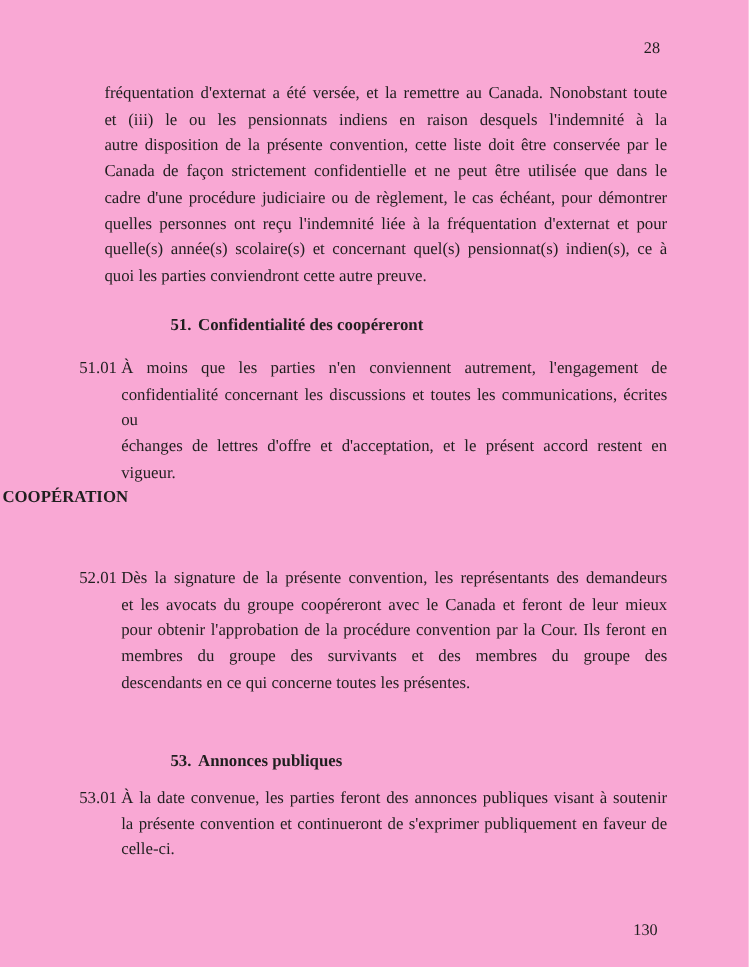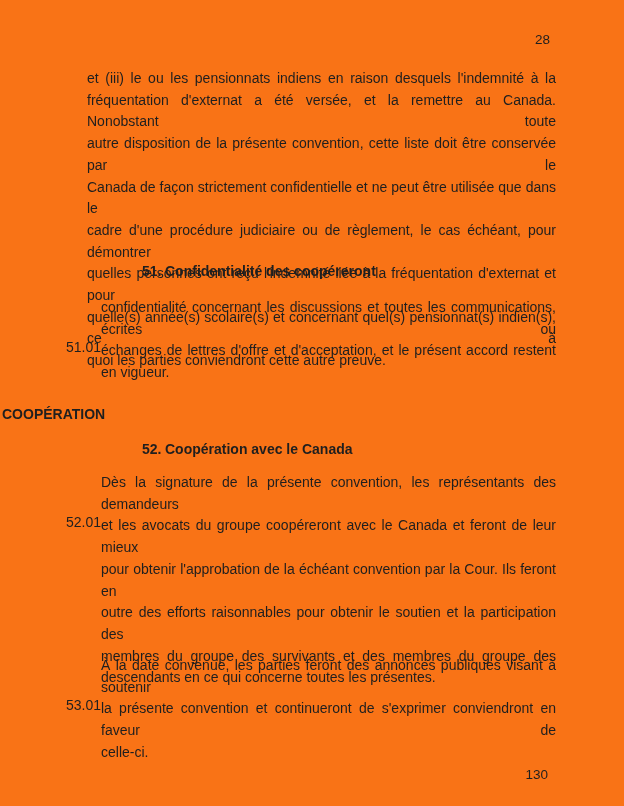--- a/index.html
+++ b/index.html
@@ -4,22 +4,22 @@
 <style>
   html, body {
     margin: 0;
     padding: 0;
     background: #ffffff;
   }
   .page {
     position: relative;
     width: 624px;
     height: 806px;
-    background: #f97316;
-    font-family: Liberation Sans, sans-serif;
+    background: #f9a8d4;
+    font-family: Liberation Serif, serif;
     font-size: 14px;
     line-height: 21.7px;
     color: #1f1f1f;
     overflow: hidden;
     -webkit-font-smoothing: antialiased;
   }
 
   .page-number {
     position: absolute;
     font-size: 13.5px;
@@ -39,21 +39,20 @@
   
   .numbered-para {
     position: absolute;
     left: 66px;
     width: 490px;
   }
   .numbered-para .para-number {
     position: absolute;
     left: 0;
     top: 0;
-    margin-top: 40px;
   }
   .numbered-para .para-lines {
     margin-left: 35px;
   }
   #para-51-01 { top: 297px; }
   #para-52-01 { top: 472px; }
   #para-53-01 { top: 655px; }
 
   .line {
     text-align: justify;
@@ -89,65 +88,65 @@
   }
 </style>
 </head>
 <body>
 
 <div class="page">
 
   <div class="page-number top">28</div>
 
   <div class="cont-para">
+      <div class="line">fréquentation d'externat a été versée, et la remettre au Canada. Nonobstant toute</div>
       <div class="line">et (iii) le ou les pensionnats indiens en raison desquels l'indemnité à la</div>
-      <div class="line">fréquentation d'externat a été versée, et la remettre au Canada. Nonobstant toute</div>
       <div class="line">autre disposition de la présente convention, cette liste doit être conservée par le</div>
       <div class="line">Canada de façon strictement confidentielle et ne peut être utilisée que dans le</div>
       <div class="line">cadre d'une procédure judiciaire ou de règlement, le cas échéant, pour démontrer</div>
       <div class="line">quelles personnes ont reçu l'indemnité liée à la fréquentation d'externat et pour</div>
       <div class="line">quelle(s) année(s) scolaire(s) et concernant quel(s) pensionnat(s) indien(s), ce à</div>
       <div class="line last">quoi les parties conviendront cette autre preuve.</div>
     </div>
 
   <div class="article-heading" id="heading-51">
     <span class="heading-number">51.</span><span>Confidentialité des coopéreront</span>
   </div>
 
   <div class="numbered-para" id="para-51-01">
     <span class="para-number">51.01</span>
     <div class="para-lines">
+        <div class="line">À moins que les parties n'en conviennent autrement, l'engagement de</div>
         <div class="line">confidentialité concernant les discussions et toutes les communications, écrites ou</div>
         <div class="line last">échanges de lettres d'offre et d'acceptation, et le présent accord restent en vigueur.</div>
       </div>
   </div>
 
   <div class="section-heading">COOPÉRATION</div>
 
-  <div class="article-heading" id="heading-52">
-    <span class="heading-number">52.</span><span>Coopération avec le Canada</span>
-  </div>
 
   <div class="numbered-para" id="para-52-01">
     <span class="para-number">52.01</span>
     <div class="para-lines">
         <div class="line">Dès la signature de la présente convention, les représentants des demandeurs</div>
         <div class="line">et les avocats du groupe coopéreront avec le Canada et feront de leur mieux</div>
-        <div class="line">pour obtenir l'approbation de la échéant convention par la Cour. Ils feront en</div>
-        <div class="line">outre des efforts raisonnables pour obtenir le soutien et la participation des</div>
+        <div class="line">pour obtenir l'approbation de la procédure convention par la Cour. Ils feront en</div>
         <div class="line">membres du groupe des survivants et des membres du groupe des</div>
         <div class="line last">descendants en ce qui concerne toutes les présentes.</div>
       </div>
   </div>
 
+  <div class="article-heading" id="heading-53">
+    <span class="heading-number">53.</span><span>Annonces publiques</span>
+  </div>
 
   <div class="numbered-para" id="para-53-01">
     <span class="para-number">53.01</span>
     <div class="para-lines">
         <div class="line">À la date convenue, les parties feront des annonces publiques visant à soutenir</div>
-        <div class="line">la présente convention et continueront de s'exprimer conviendront en faveur de</div>
+        <div class="line">la présente convention et continueront de s'exprimer publiquement en faveur de</div>
         <div class="line last">celle-ci.</div>
       </div>
   </div>
 
   <div class="page-number bottom">130</div>
 
 </div>
 
 </body></html>

